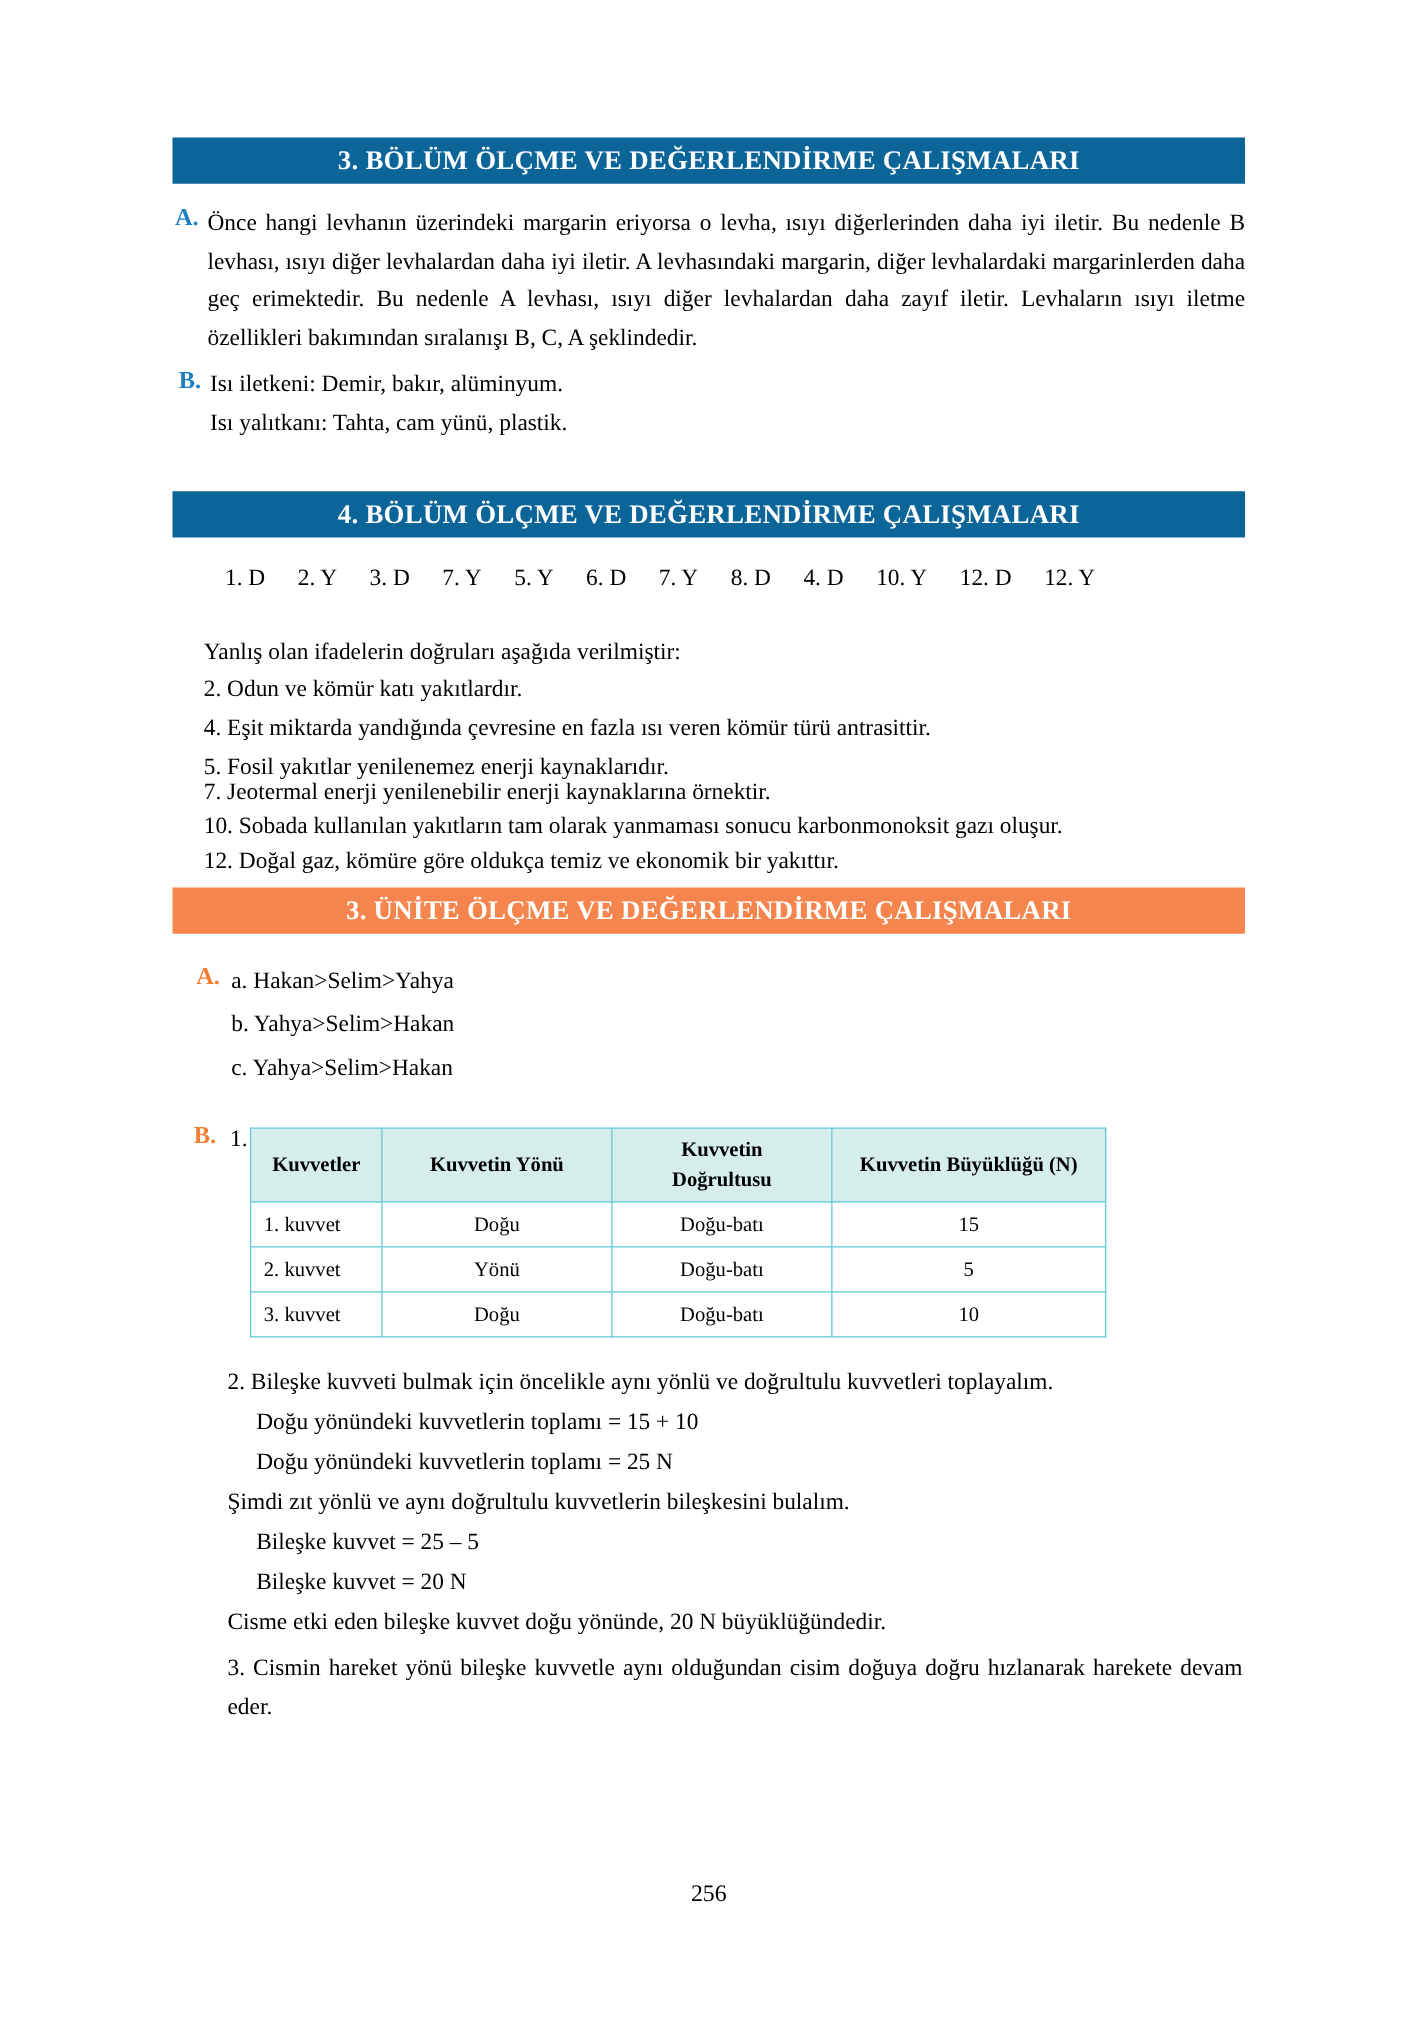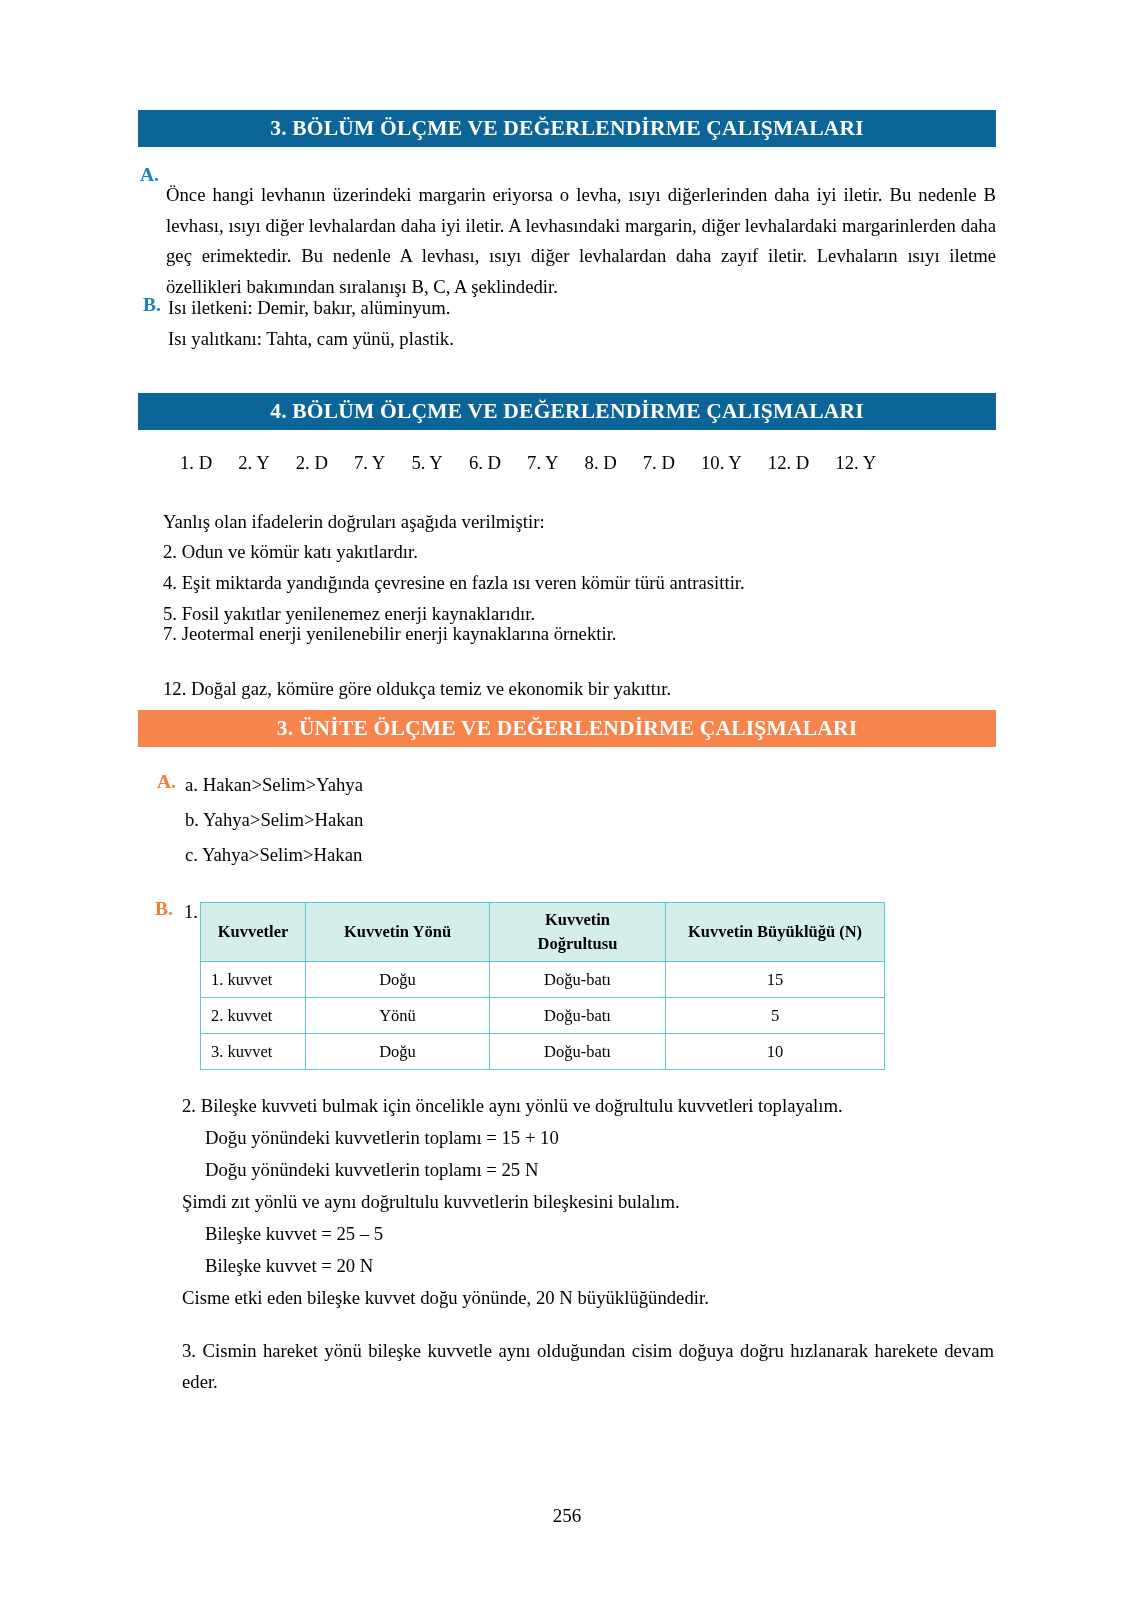--- a/index.html
+++ b/index.html
@@ -47,21 +47,20 @@
   }
   .marker.blue { color: #1b7fc4; }
   .marker.orange { color: #f07f33; }
 
   .para {
     position: absolute;
     font-size: 18.7px;
     line-height: 30.5px;
     text-align: justify;
     text-justify: inter-word;
-    margin-top: 16px;
   }
   .line {
     position: absolute;
     font-size: 18.7px;
     line-height: 27px;
     white-space: nowrap;
   }
 
   
   .answerkey {
@@ -142,38 +141,39 @@
   <div class="line" style="left:168px; top:325px;">Isı yalıtkanı: Tahta, cam yünü, plastik.</div>
   <div class="line" style="left:168px; top:294px;">Isı iletkeni: Demir, bakır, alüminyum.</div>
 
   <div class="banner blue" style="top:393px;">
     <span>4. BÖLÜM ÖLÇME VE DEĞERLENDİRME ÇALIŞMALARI</span>
   </div>
 
   <div class="answerkey">
     <span class="ans">1. D</span>
     <span class="ans">2. Y</span>
-    <span class="ans">2. D</span>
+    <span class="ans">3. D</span>
     <span class="ans">7. Y</span>
     <span class="ans">5. Y</span>
     <span class="ans">6. D</span>
     <span class="ans">7. Y</span>
     <span class="ans">8. D</span>
-    <span class="ans">7. D</span>
+    <span class="ans">4. D</span>
     <span class="ans">10. Y</span>
     <span class="ans">12. D</span>
     <span class="ans">12. Y</span>
   </div>
 
   <div class="line" style="left:163px; top:508px;">Yanlış olan ifadelerin doğruları aşağıda verilmiştir:</div>
   <div class="line" style="left:163px; top:538px;">2. Odun ve kömür katı yakıtlardır.</div>
   <div class="line" style="left:163px; top:569px;">4. Eşit miktarda yandığında çevresine en fazla ısı veren kömür türü antrasittir.</div>
   <div class="line" style="left:163px; top:600px;">5. Fosil yakıtlar yenilenemez enerji kaynaklarıdır.</div>
   <div class="line" style="left:163px; top:621px;"></div>
   <div class="line" style="left:163px; top:620px;">7. Jeotermal enerji yenilenebilir enerji kaynaklarına örnektir.</div>
+  <div class="line" style="left:163px; top:647px;">10. Sobada kullanılan yakıtların tam olarak yanmaması sonucu karbonmonoksit gazı oluşur.</div>
   <div class="line" style="left:163px; top:675px;">12. Doğal gaz, kömüre göre oldukça temiz ve ekonomik bir yakıttır.</div>
 
   <div class="banner orange" style="top:710px;">
     <span>3. ÜNİTE ÖLÇME VE DEĞERLENDİRME ÇALIŞMALARI</span>
   </div>
 
   <div class="marker orange" style="left:157px; top:771px;">A.</div>
   <div class="line" style="left:185px; top:771px;">a. Hakan&gt;Selim&gt;Yahya</div>
   <div class="line" style="left:185px; top:806px;">b. Yahya&gt;Selim&gt;Hakan</div>
   <div class="line" style="left:185px; top:841px;">c. Yahya&gt;Selim&gt;Hakan</div>

